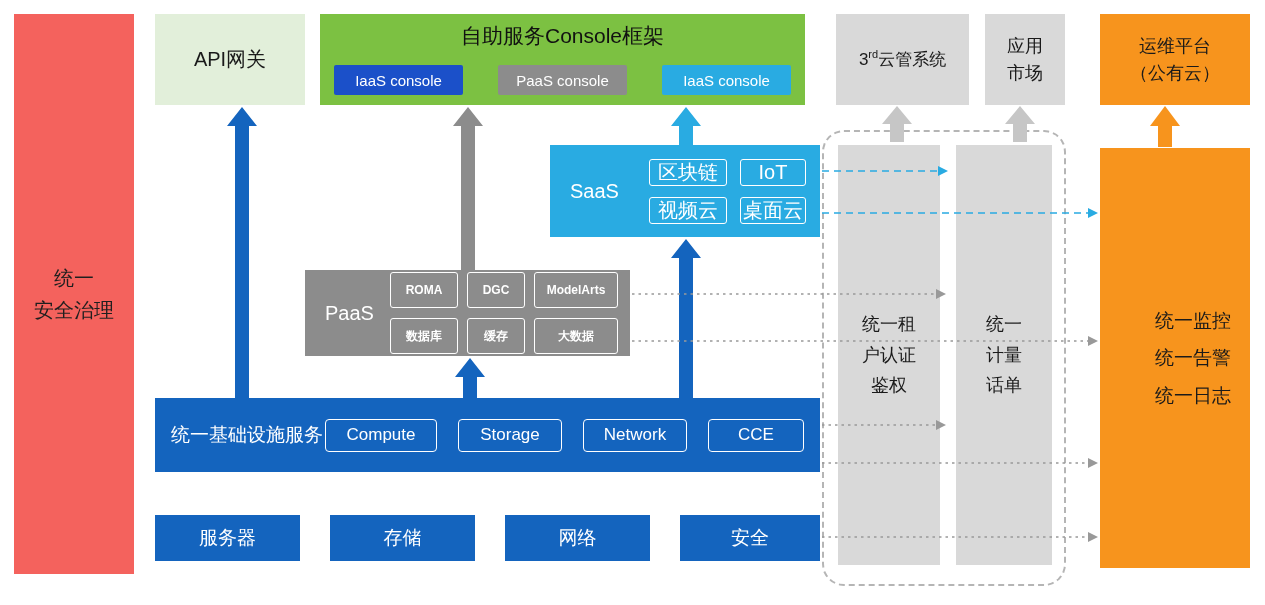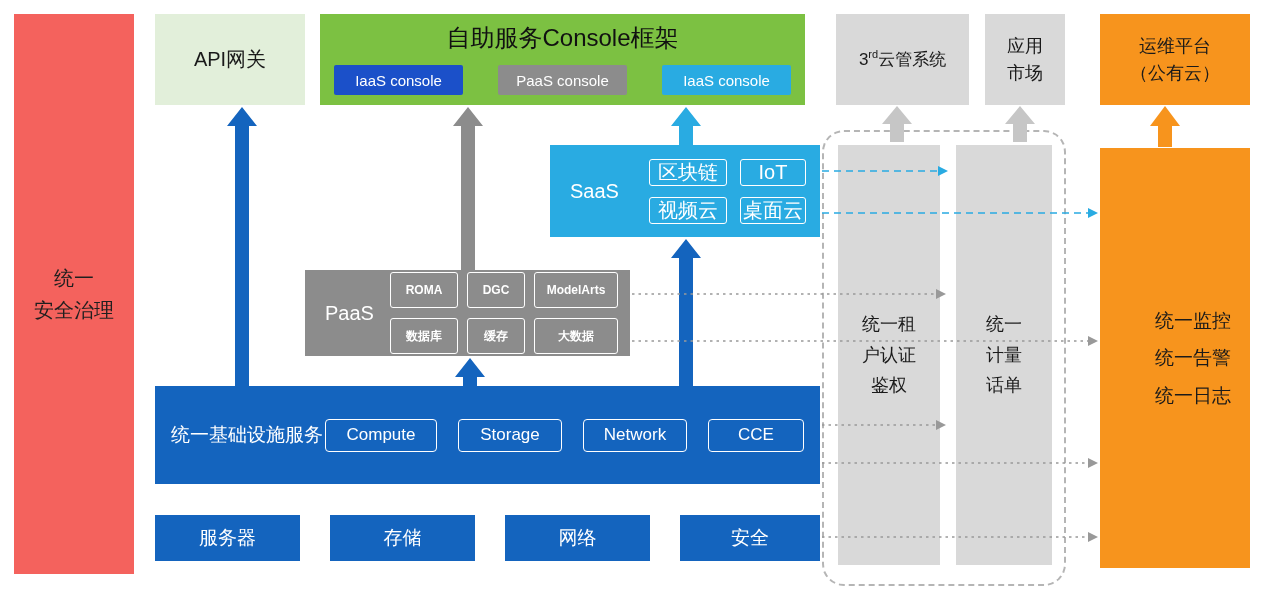--- a/index.html
+++ b/index.html
@@ -9,21 +9,21 @@
   .multiline{white-space:pre-line;text-align:center;}
 
   
   .red-bar{left:14px;top:14px;width:120px;height:560px;background:var(--red,#f4625d);}
   .red-bar .multiline{font-size:20px;color:#1f1f1f;line-height:1.6;}
 
   
   .api-gw{left:155px;top:14px;width:150px;height:91px;background:var(--pale_green,#e2efda);font-size:20px;color:#1a1a1a;}
   .console-frame{left:320px;top:14px;width:485px;height:91px;background:var(--green,#7cc142);
     flex-direction:column;justify-content:space-between;align-items:stretch;padding:8px 14px 10px;box-sizing:border-box;}
-  .console-title{font-size:24px;color:#111;text-align:center;}
+  .console-title{font-size:21px;color:#111;text-align:center;}
   .chip-row{display:flex;justify-content:space-between;}
   .chip{height:30px;width:129px;color:#fff;font-size:15px;display:flex;align-items:center;justify-content:center;border-radius:2px;}
   .chip-iaas{background:var(--console_blue,#1b50c9);}
   .chip-paas{background:var(--gray,#8c8c8c);}
   .chip-saas{background:var(--cyan,#29abe2);}
   .third-cloud{left:836px;top:14px;width:133px;height:91px;background:var(--light_gray,#d9d9d9);font-size:17px;color:#1a1a1a;}
   .third-cloud sup{font-size:11px;}
   .app-market{left:985px;top:14px;width:80px;height:91px;background:var(--light_gray,#d9d9d9);}
   .app-market .multiline{font-size:18px;color:#1a1a1a;line-height:1.45;}
   .om-platform{left:1100px;top:14px;width:150px;height:91px;background:var(--orange,#f7941d);}
@@ -36,21 +36,21 @@
   .saas-box{left:550px;top:145px;width:270px;height:92px;background:var(--cyan,#29abe2);
     justify-content:flex-start;padding:0 14px 0 20px;box-sizing:border-box;}
   .saas-grid{margin-left:auto;display:grid;grid-template-columns:78px 66px;gap:11px 13px;}
   .saas-grid .witem{height:27px;font-size:20px;}
 
   .paas-box{left:305px;top:270px;width:325px;height:86px;background:var(--gray,#8c8c8c);
     justify-content:flex-start;padding:0 12px 0 20px;box-sizing:border-box;}
   .paas-grid{margin-left:auto;display:grid;grid-template-columns:68px 58px:84px;grid-template-columns:68px 58px 84px;gap:10px 9px;}
   .paas-grid .witem{height:36px;font-size:12px;font-weight:bold;}
 
-  .iaas-box{left:155px;top:386px;width:665px;height:98px;background:var(--blue,#1464be);
+  .iaas-box{left:155px;top:398px;width:665px;height:74px;background:var(--blue,#1464be);
     justify-content:flex-start;padding:0 16px;box-sizing:border-box;}
   .iaas-box .layer-label{font-size:19px;}
   .iaas-items{display:flex;gap:21px;margin-left:auto;}
   .iaas-items .witem{height:33px;font-size:17px;border-radius:4px;}
   .w-compute{width:112px;} .w-storage{width:104px;} .w-network{width:104px;} .w-cce{width:96px;}
 
   
   .hw{top:515px;height:46px;background:var(--blue,#1464be);color:#fff;font-size:19px;}
   .hw-1{left:155px;width:145px;} .hw-2{left:330px;width:145px;} .hw-3{left:505px;width:145px;} .hw-4{left:680px;width:140px;}
 

